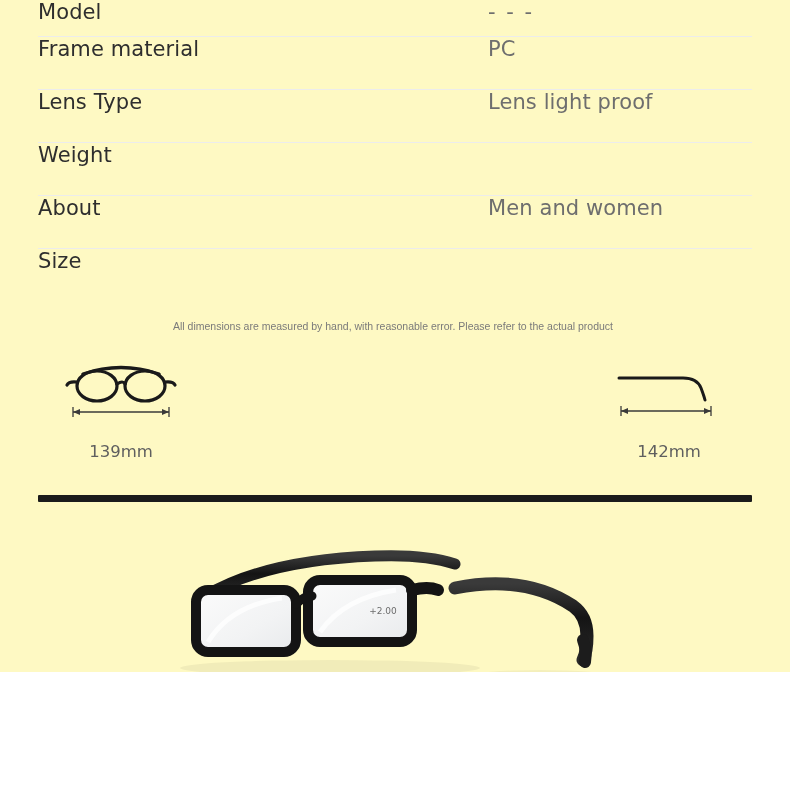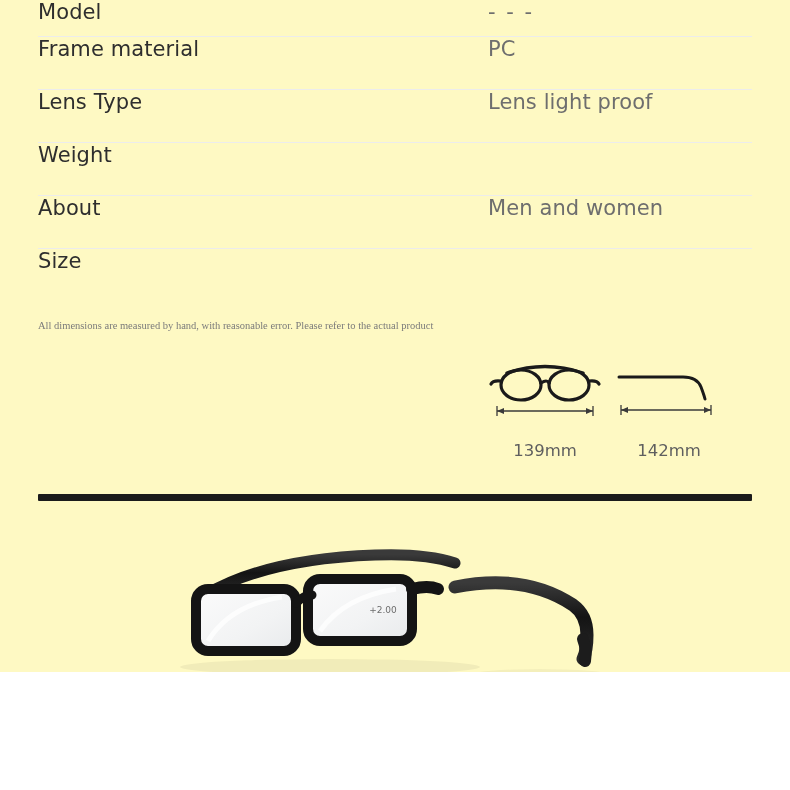--- a/index.html
+++ b/index.html
@@ -51,33 +51,33 @@
     color: #6e6e6e;
     font-family: "DejaVu Sans", sans-serif;
     letter-spacing: 0.1px;
   }
   .spec-value.dashes {
     letter-spacing: 2px;
   }
 
   
   .disclaimer {
-    text-align: left;
+    text-align: center;
     font-size: 10.5px;
     color: #7a7a7a;
     width: 714px;
     margin: 18px auto 0;
     padding-right: 4px;
-    font-family: Liberation Serif, serif;
+    font-family: Liberation Sans, sans-serif;
   }
 
   
   .dims {
     display: flex;
-    justify-content: flex-end;
+    justify-content: space-between;
     width: 672px;
     margin: 24px auto 0;
   }
   .dim {
     width: 124px;
     display: flex;
     flex-direction: column;
     align-items: center;
   }
   .dim-art {

